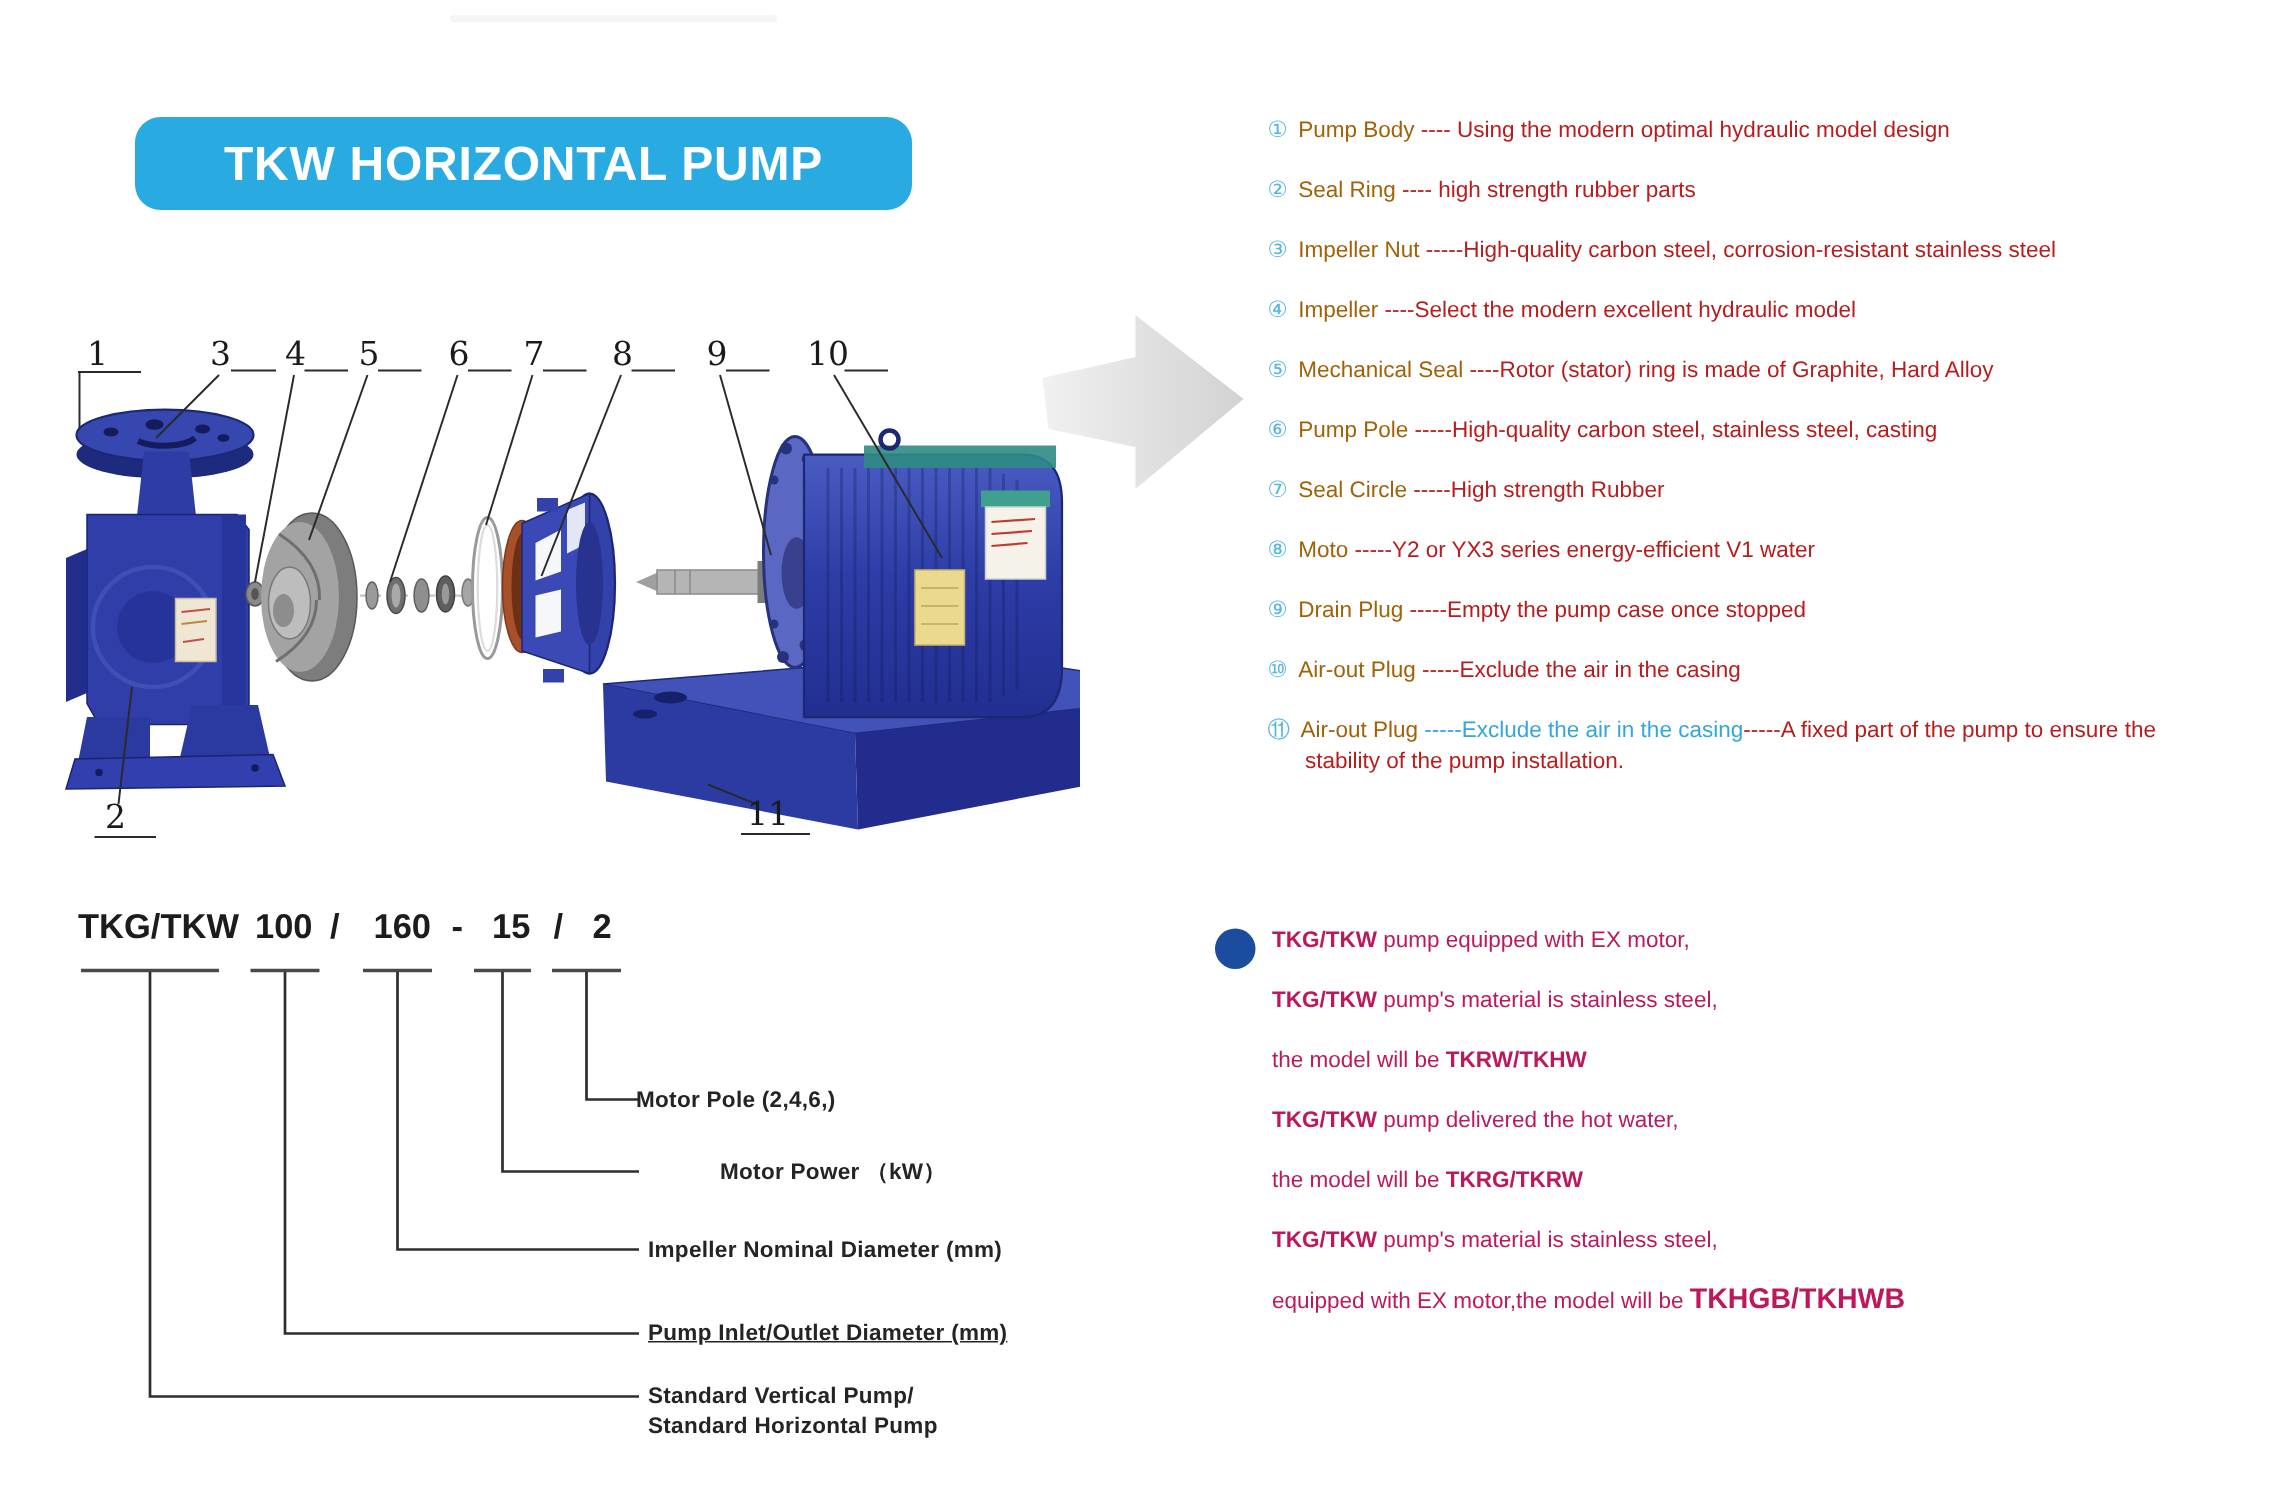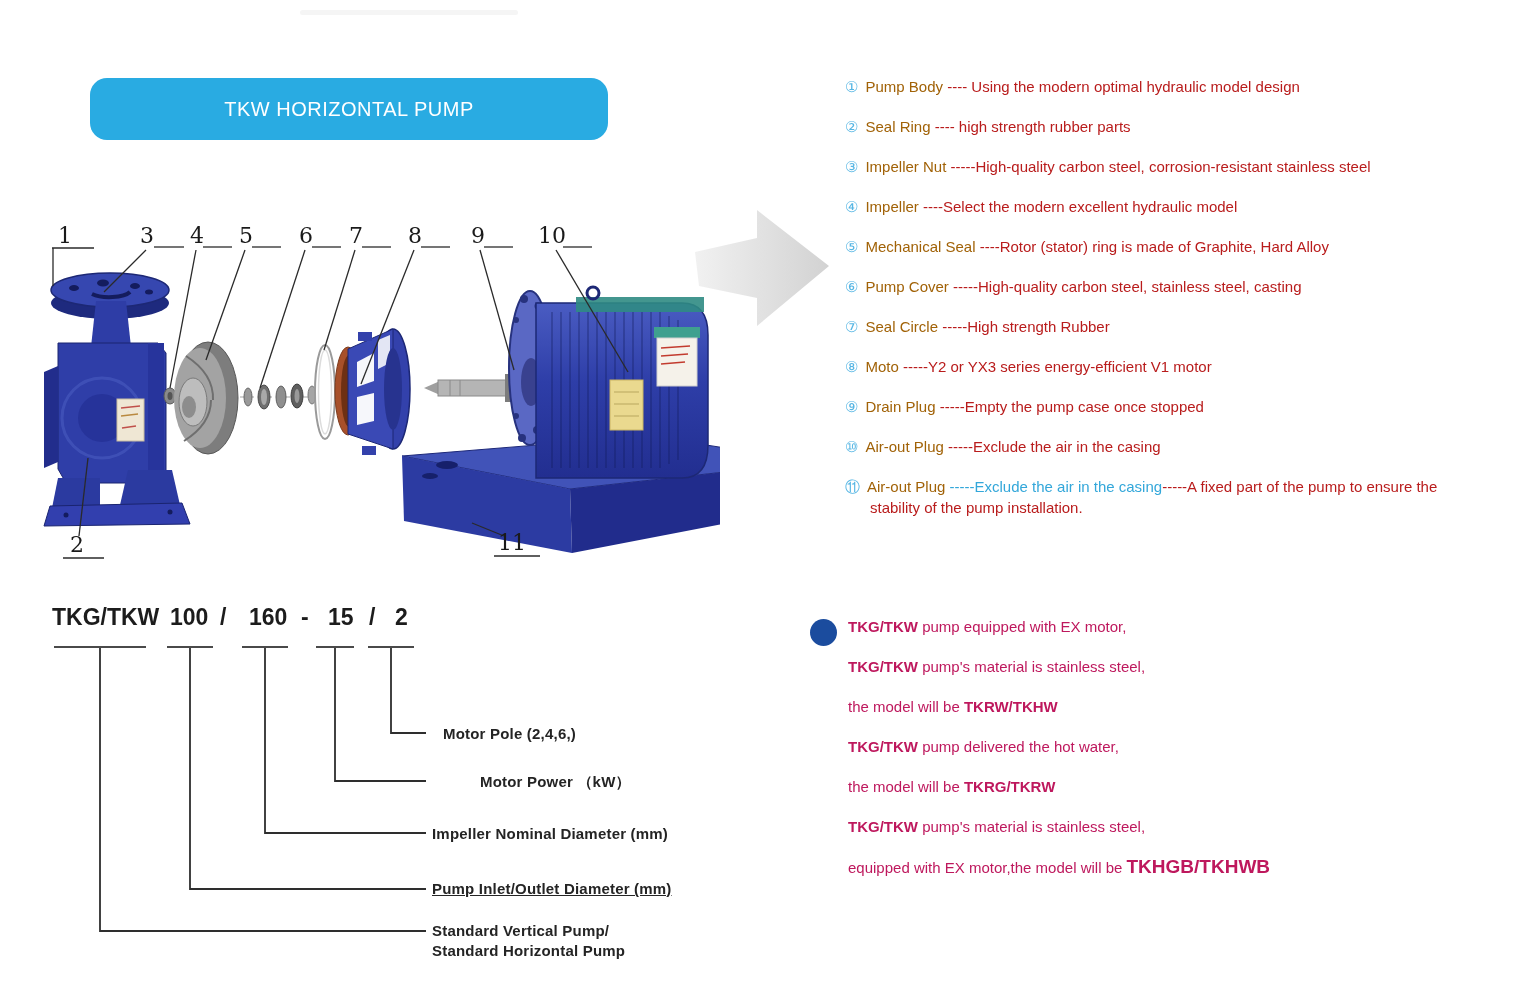--- a/index.html
+++ b/index.html
@@ -6,21 +6,21 @@
   .page{position:relative;width:1513px;height:1000px;background:#ffffff;overflow:hidden;
         font-family:"Liberation Sans",sans-serif;}
   .abs{position:absolute;}
 
   
   .top-strip{left:300px;top:10px;width:218px;height:5px;background:#f5f5f5;border-radius:3px;}
 
   
   .banner{left:90px;top:78px;width:518px;height:62px;background:#29ABE2;border-radius:17px;
           display:flex;align-items:center;justify-content:center;}
-  .banner span{color:#ffffff;font-weight:normal;font-size:20px;letter-spacing:0.5px;}
+  .banner span{color:#ffffff;font-weight:bold;font-size:32px;letter-spacing:0.5px;}
 
   
   .plist{left:845px;top:76px;width:632px;}
   .pl-item{font-size:15px;line-height:21px;margin-bottom:19px;padding-left:25px;text-indent:-25px;}
   .pl-num{color:#56b6e4;margin-right:7px;}
   .pl-name{color:#a16207;margin-top:20px;}
   .pl-blue{color:#33a7da;}
   .pl-desc{color:#b91c1c;}
 
   
@@ -227,23 +227,23 @@
     </defs>
     <polygon points="2,50 64,36 64,8 136,64 64,124 64,96 6,84" fill="url(#arrowG)"></polygon>
   </svg>
 
   <div class="abs plist">
     <div class="pl-item"><span class="pl-num">①</span><span class="pl-name">Pump Body</span><span class="pl-blue"></span><span class="pl-desc"> ---- Using the modern optimal hydraulic model design</span></div>
     <div class="pl-item"><span class="pl-num">②</span><span class="pl-name">Seal Ring</span><span class="pl-blue"></span><span class="pl-desc"> ---- high strength rubber parts</span></div>
     <div class="pl-item"><span class="pl-num">③</span><span class="pl-name">Impeller Nut</span><span class="pl-blue"></span><span class="pl-desc"> -----High-quality carbon steel, corrosion-resistant stainless steel</span></div>
     <div class="pl-item"><span class="pl-num">④</span><span class="pl-name">Impeller</span><span class="pl-blue"></span><span class="pl-desc"> ----Select the modern excellent hydraulic model</span></div>
     <div class="pl-item"><span class="pl-num">⑤</span><span class="pl-name">Mechanical Seal</span><span class="pl-blue"></span><span class="pl-desc"> ----Rotor (stator) ring is made of Graphite, Hard Alloy</span></div>
-    <div class="pl-item"><span class="pl-num">⑥</span><span class="pl-name">Pump Cover</span><span class="pl-blue"></span><span class="pl-desc"> -----High-quality carbon steel, stainless steel, casting</span></div>
+    <div class="pl-item"><span class="pl-num">⑥</span><span class="pl-name">Pump Pole</span><span class="pl-blue"></span><span class="pl-desc"> -----High-quality carbon steel, stainless steel, casting</span></div>
     <div class="pl-item"><span class="pl-num">⑦</span><span class="pl-name">Seal Circle</span><span class="pl-blue"></span><span class="pl-desc"> -----High strength Rubber</span></div>
-    <div class="pl-item"><span class="pl-num">⑧</span><span class="pl-name">Moto</span><span class="pl-blue"></span><span class="pl-desc"> -----Y2 or YX3 series energy-efficient V1 motor</span></div>
+    <div class="pl-item"><span class="pl-num">⑧</span><span class="pl-name">Moto</span><span class="pl-blue"></span><span class="pl-desc"> -----Y2 or YX3 series energy-efficient V1 water</span></div>
     <div class="pl-item"><span class="pl-num">⑨</span><span class="pl-name">Drain Plug</span><span class="pl-blue"></span><span class="pl-desc"> -----Empty the pump case once stopped</span></div>
     <div class="pl-item"><span class="pl-num">⑩</span><span class="pl-name">Air-out Plug</span><span class="pl-blue"></span><span class="pl-desc"> -----Exclude the air in the casing</span></div>
     <div class="pl-item"><span class="pl-num">⑪</span><span class="pl-name">Air-out Plug</span><span class="pl-blue"> -----Exclude the air in the casing</span><span class="pl-desc">-----A fixed part of the pump to ensure the stability of the pump installation.</span></div>
   </div>
 
   <span class="mseg" style="left:52px;">TKG/TKW</span>
   <span class="mseg" style="left:170px;">100</span>
   <span class="mseg" style="left:220px;">/</span>
   <span class="mseg" style="left:249px;">160</span>
   <span class="mseg" style="left:301px;">-</span>
@@ -261,21 +261,21 @@
     </g>
     <g stroke="#2e2e2e" stroke-width="1.8" fill="none">
       <polyline points="100,648 100,931 426,931"></polyline>
       <polyline points="190,648 190,889 426,889"></polyline>
       <polyline points="265,648 265,833 426,833"></polyline>
       <polyline points="335,648 335,781 426,781"></polyline>
       <polyline points="391,648 391,733 426,733"></polyline>
     </g>
   </svg>
 
-  <div class="mlabel" style="left:443px;top:724px;">Motor Pole (2,4,6,)</div>
+  <div class="mlabel" style="left:424px;top:724px;">Motor Pole (2,4,6,)</div>
   <div class="mlabel" style="left:432px;top:772px;margin-left:48px;">Motor Power （kW）</div>
   <div class="mlabel" style="left:432px;top:824px;">Impeller Nominal Diameter (mm)</div>
   <div class="mlabel" style="left:432px;top:879px;text-decoration:underline;">Pump Inlet/Outlet Diameter (mm)</div>
   <div class="mlabel" style="left:432px;top:921px;">
     <div>Standard Vertical Pump/</div>
     <div>Standard Horizontal Pump</div>
   </div>
 
   <div class="abs bullet-dot"></div>
   <div class="abs notes">

